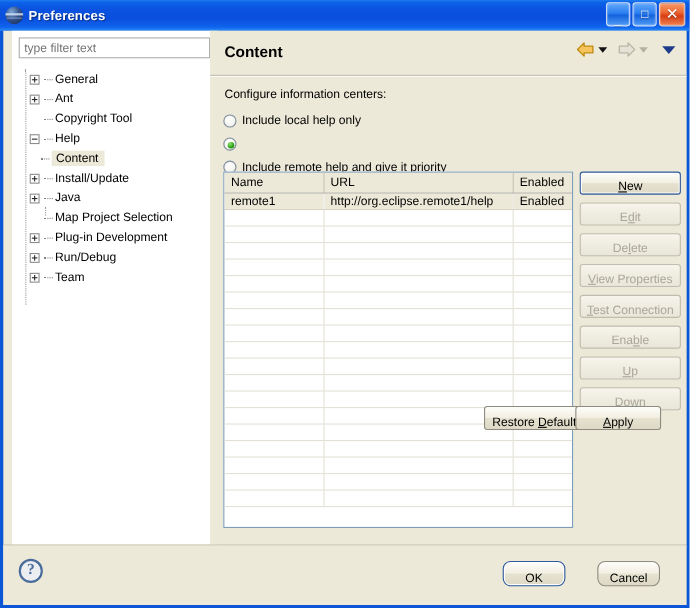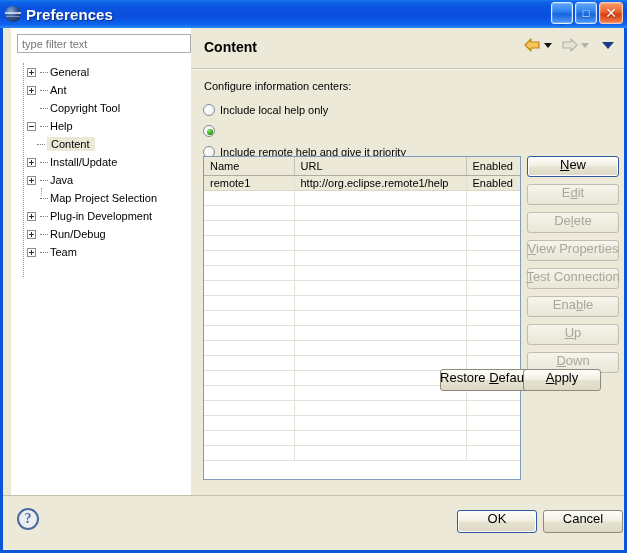--- a/index.html
+++ b/index.html
@@ -32,21 +32,21 @@
   }
   .title-icon::before {
     content: ""; position: absolute; left: 0; top: 6px;
     width: 16px; height: 2px; background: rgba(210,225,245,.85);
   }
   .title-icon::after {
     content: ""; position: absolute; left: 1px; top: 10px;
     width: 14px; height: 1px; background: rgba(180,200,230,.55);
   }
   .title-text {
-    color: #ffffff; font-weight: bold; font-size: 15px;
+    color: #ffffff; font-weight: bold; font-size: 12px;
     text-shadow: 1px 1px 1px rgba(0,0,0,.45);
     letter-spacing: .1px;
   }
   .title-buttons {
     position: absolute; right: 4px; top: 2px;
     display: flex; gap: 2px; align-items: center;
   }
   .tbtn {
     width: 22px; height: 22px;
     border: 1px solid #dce9fb;
@@ -223,25 +223,25 @@
   .col-url  { width: 172px; }
   .col-en   { width: 56px; }
 
   
   .side-buttons {
     position: absolute; left: 336px; top: 128px;
     display: flex; flex-direction: column; gap: 7px;
   }
   .btn {
     width: 92px; height: 21px;
-    font-size: 13px; color: #000;
+    font-size: 11px; color: #000;
     background: linear-gradient(to bottom, #fdfdfa 0%, #f2efe2 48%, #e6e2d0 52%, #ddd9c6 100%);
     border: 1px solid #8d8b7e;
     border-radius: 3px;
-    display: flex; align-items: flex-start; justify-content: center;
+    display: flex; align-items: flex-end; justify-content: center;
     font-family: "Liberation Sans", sans-serif;
     white-space: nowrap;
     padding: 0;
   }
   .btn.disabled { color: #aaa79a; border-color: #c0bdb0;
      background: linear-gradient(to bottom, #f7f5ec 0%, #efece0 50%, #e9e6da 100%); }
   .btn.default {
     border: 1px solid #2f5a9e;
     box-shadow: 0 0 0 1px #ffffff inset;
   }
@@ -275,21 +275,21 @@
     font-family: "Liberation Serif", serif;
   }
   .ok-btn {
     position: absolute; left: 454px; top: 14px;
     width: 80px; height: 23px;
   }
   .cancel-btn {
     position: absolute; left: 540px; top: 14px;
     width: 80px; height: 23px;
   }
-  .footer .btn { height: 23px; width: 80px; }
+  .footer .btn { height: 23px; width: 57px; border-radius: 7px; }
 </style>
 </head>
 <body>
 
 <div class="window">
 
   <div class="titlebar">
     <div class="title-icon"></div>
     <div class="title-text">Preferences</div>
     <div class="title-buttons">

